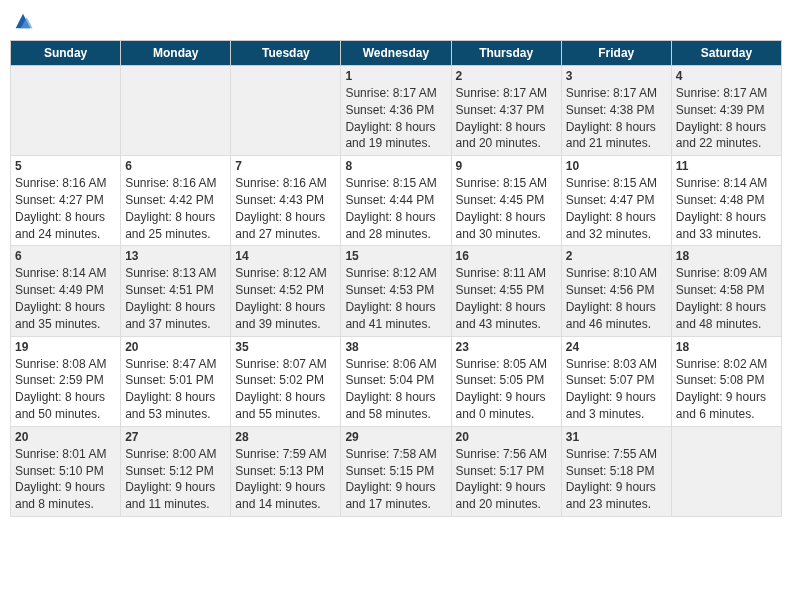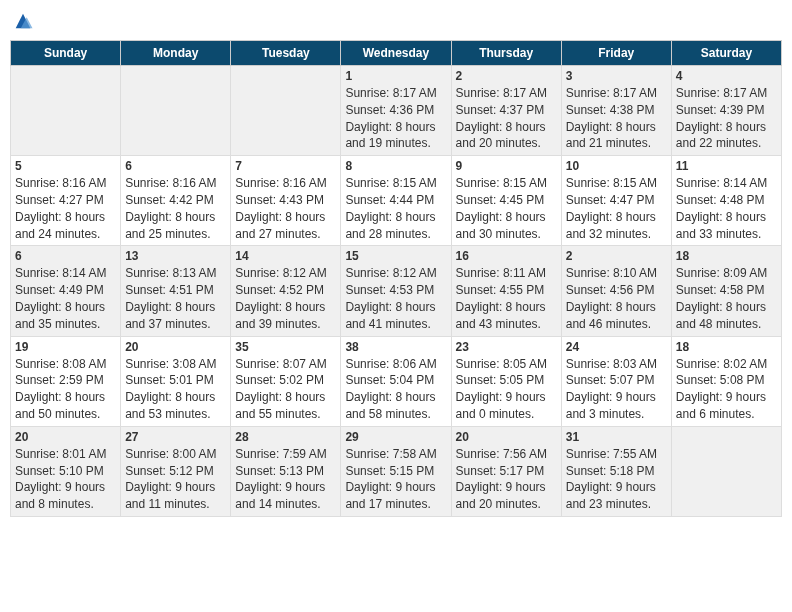--- a/index.html
+++ b/index.html
@@ -226,21 +226,21 @@
         <tr class="row-white">
           <td>
             <span class="day-num">19</span>
             <div class="day-info">Sunrise: 8:08 AM
 Sunset: 2:59 PM
 Daylight: 8 hours
 and 50 minutes.</div>
           </td>
           <td>
             <span class="day-num">20</span>
-            <div class="day-info">Sunrise: 3:08 AM
+            <div class="day-info">Sunrise: 8:47 AM
 Sunset: 5:01 PM
 Daylight: 8 hours
 and 53 minutes.</div>
           </td>
           <td>
             <span class="day-num">35</span>
             <div class="day-info">Sunrise: 8:07 AM
 Sunset: 5:02 PM
 Daylight: 8 hours
 and 55 minutes.</div>

